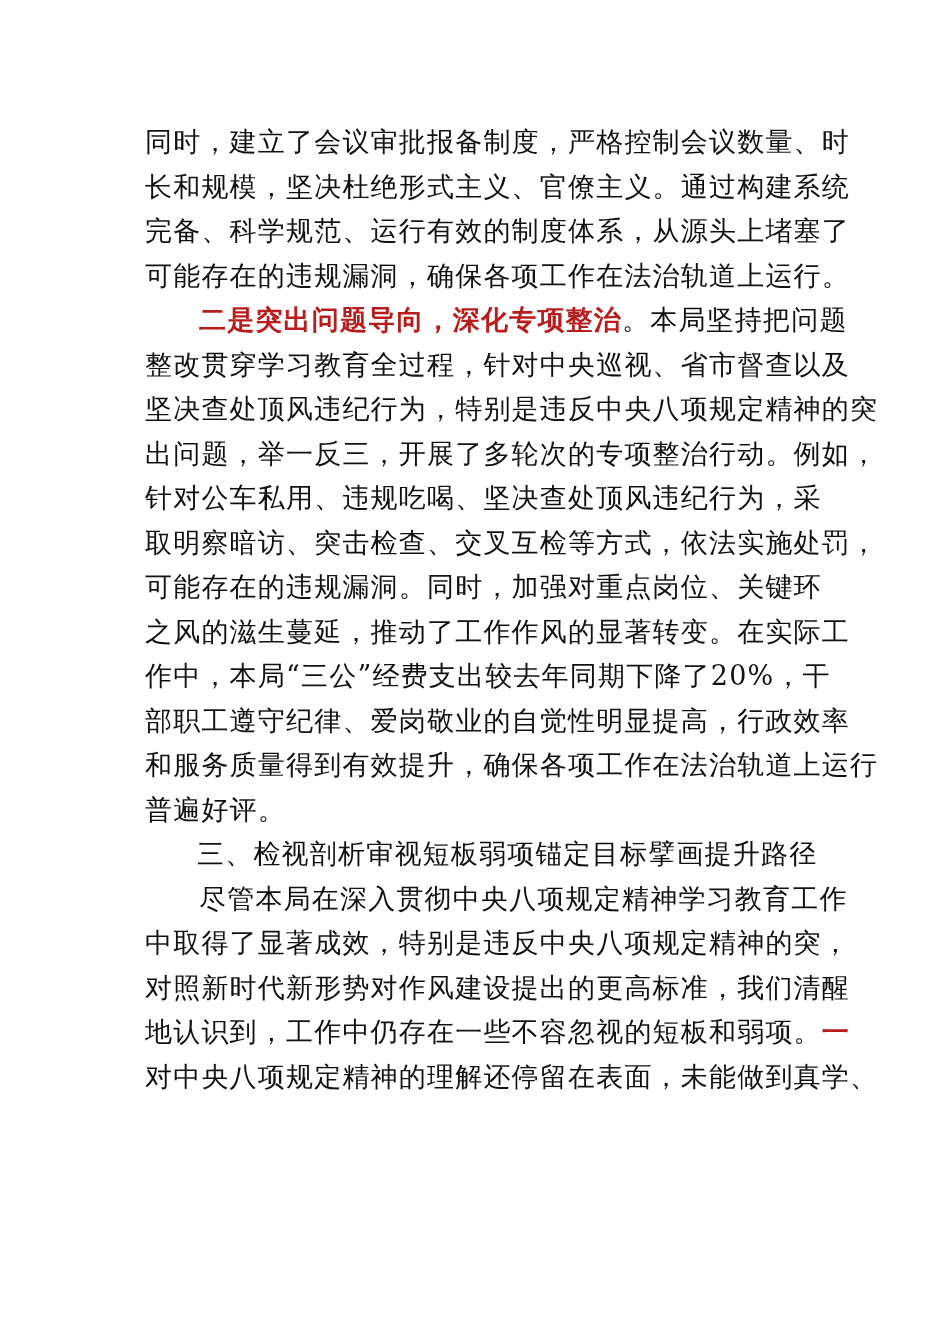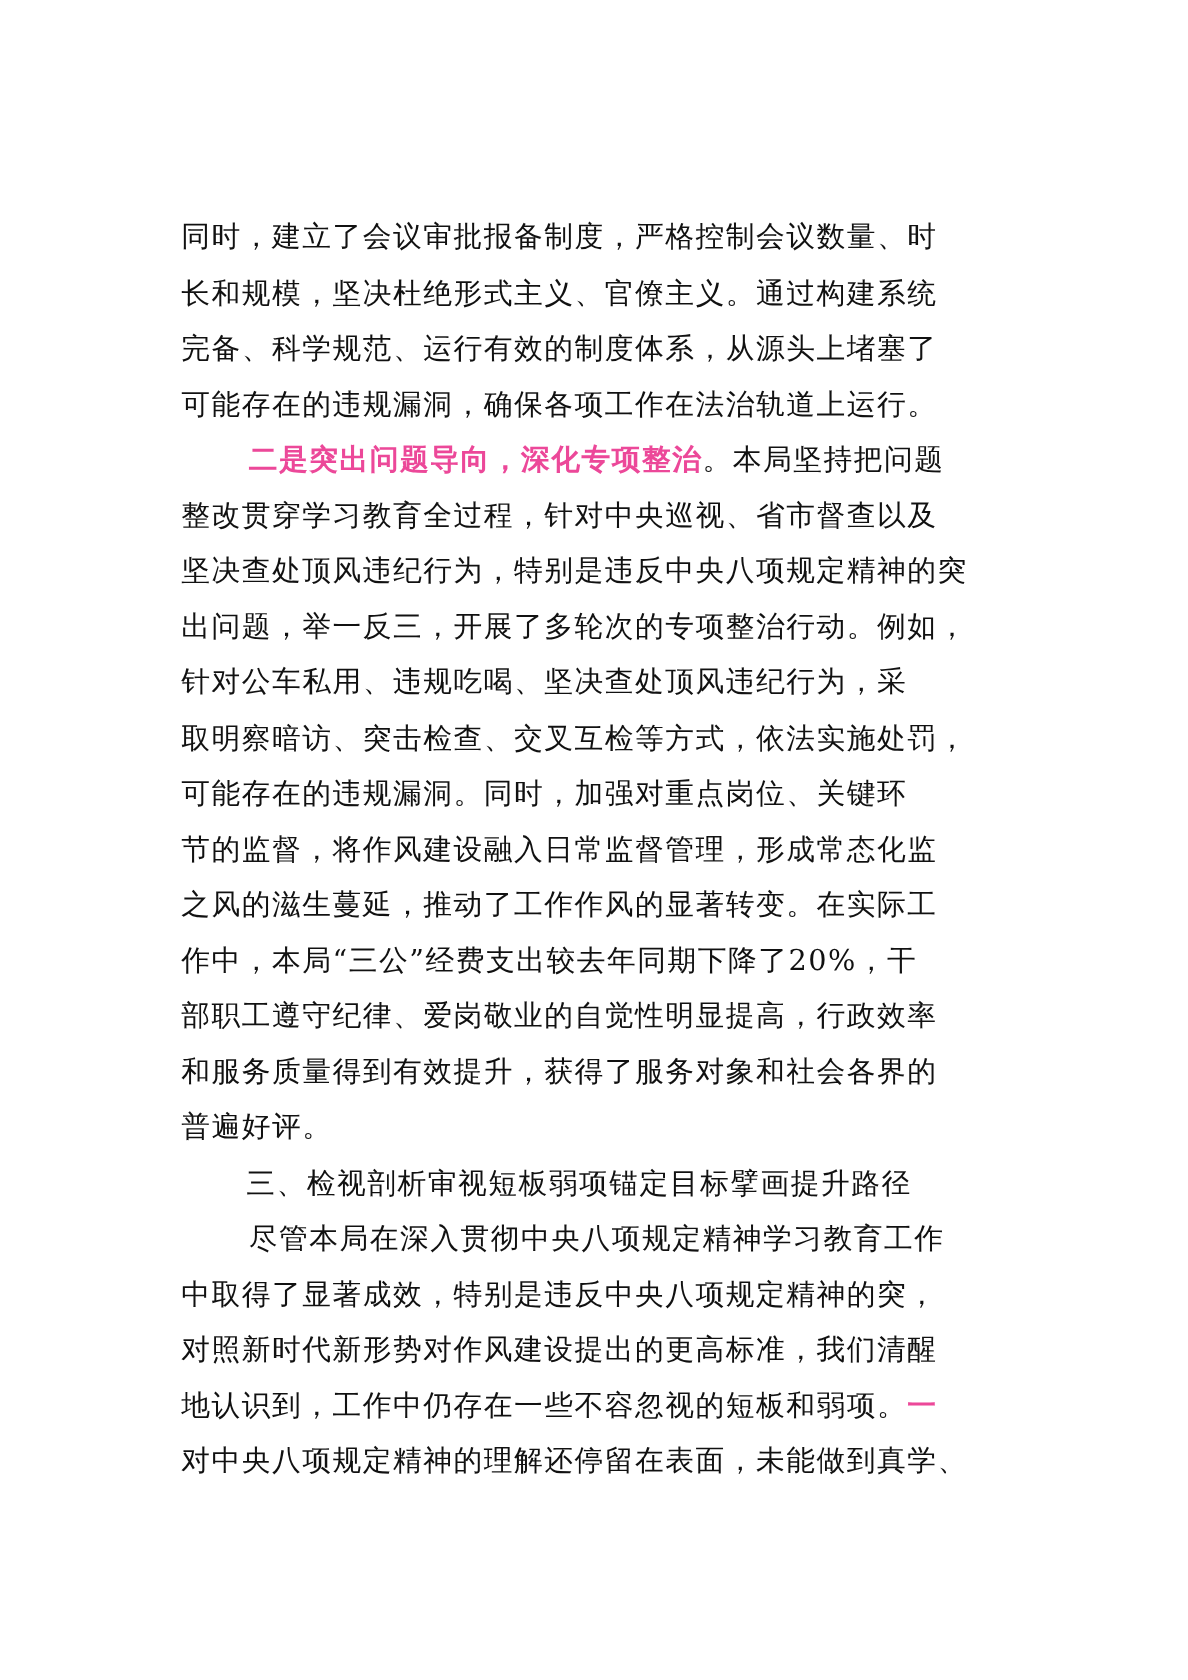--- a/index.html
+++ b/index.html
@@ -3,51 +3,49 @@
 <meta charset="utf-8">
 <style>
   html, body { margin: 0; padding: 0; background: #ffffff; }
   body { width: 950px; height: 1344px; overflow: hidden; position: relative; }
   .page {
     position: absolute;
     left: 145px;
     top: 120px;
     width: 660px;
     font-family: "DejaVu Serif", "Liberation Serif", serif;
-    font-size: 23px;
+    font-size: 27px;
     line-height: 44.5px;
     color: #111111;
     letter-spacing: 1.2px;
-    margin-top: 48px;
   }
   .line { white-space: nowrap; height: 44.5px; }
   .indent { padding-left: 54px; }
   .heading-indent { padding-left: 52px; }
-  b { font-weight: bold; color: #ec4899; text-align: right; }
+  b { font-weight: bold; color: #b91c1c; text-align: right; }
 </style>
 </head>
 <body>
 
 <div class="page">
   <div class="line">同时，建立了会议审批报备制度，严格控制会议数量、时</div>
   <div class="line">长和规模，坚决杜绝形式主义、官僚主义。通过构建系统</div>
   <div class="line">完备、科学规范、运行有效的制度体系，从源头上堵塞了</div>
   <div class="line">可能存在的违规漏洞，确保各项工作在法治轨道上运行。</div>
   <div class="line indent"><b>二是突出问题导向，深化专项整治</b><span>。本局坚持把问题</span></div>
   <div class="line">整改贯穿学习教育全过程，针对中央巡视、省市督查以及</div>
   <div class="line">坚决查处顶风违纪行为，特别是违反中央八项规定精神的突</div>
   <div class="line">出问题，举一反三，开展了多轮次的专项整治行动。例如，</div>
   <div class="line">针对公车私用、违规吃喝、坚决查处顶风违纪行为，采</div>
   <div class="line">取明察暗访、突击检查、交叉互检等方式，依法实施处罚，</div>
   <div class="line">可能存在的违规漏洞。同时，加强对重点岗位、关键环</div>
-  <div class="line">节的监督，将作风建设融入日常监督管理，形成常态化监</div>
   <div class="line">之风的滋生蔓延，推动了工作作风的显著转变。在实际工</div>
   <div class="line">作中，本局“三公”经费支出较去年同期下降了20%，干</div>
   <div class="line">部职工遵守纪律、爱岗敬业的自觉性明显提高，行政效率</div>
-  <div class="line">和服务质量得到有效提升，获得了服务对象和社会各界的</div>
+  <div class="line">和服务质量得到有效提升，确保各项工作在法治轨道上运行</div>
   <div class="line">普遍好评。</div>
   <div class="line heading-indent">三、检视剖析审视短板弱项锚定目标擘画提升路径</div>
   <div class="line indent">尽管本局在深入贯彻中央八项规定精神学习教育工作</div>
   <div class="line">中取得了显著成效，特别是违反中央八项规定精神的突，</div>
   <div class="line">对照新时代新形势对作风建设提出的更高标准，我们清醒</div>
   <div class="line"><span>地认识到，工作中仍存在一些不容忽视的短板和弱项。</span><b>一</b></div>
   <div class="line">对中央八项规定精神的理解还停留在表面，未能做到真学、</div>
 </div>
 
 </body></html>

